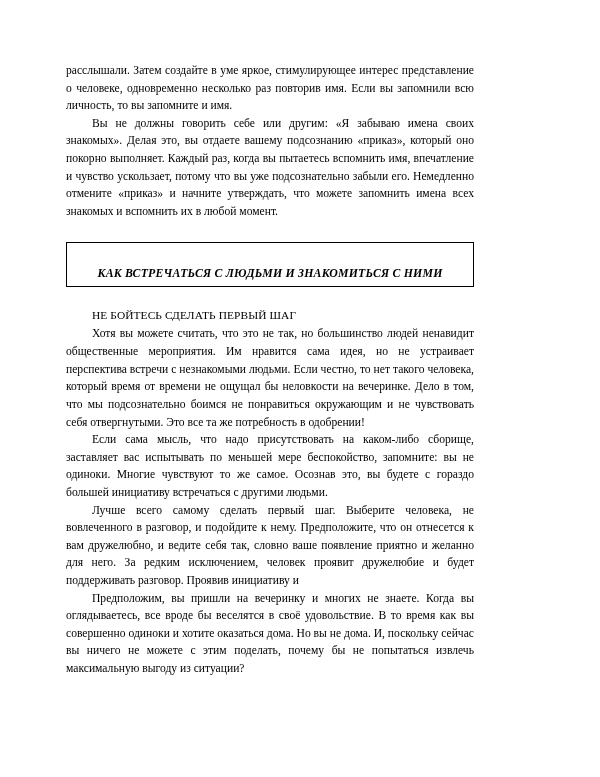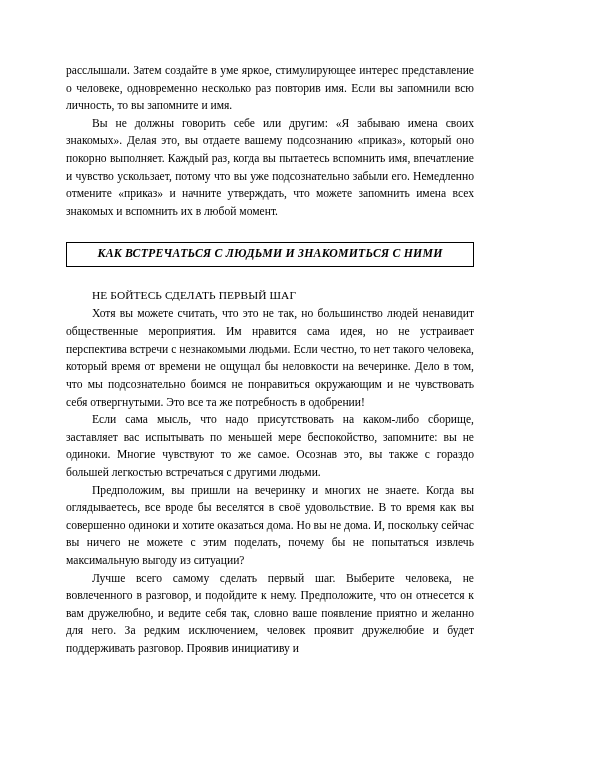--- a/index.html
+++ b/index.html
@@ -28,21 +28,21 @@
     text-align: justify;
     text-indent: 26px;
     hyphens: none;
   }
   .para.noindent {
     text-indent: 0;
   }
   .section-banner {
     margin: 22px 0 22px 0;
     border: 1.4px solid #000000;
-    padding: 0 0 5px 0;
+    padding: 20px 0 5px 0;
     text-align: center;
     background: #ffffff;
   }
   .section-banner .banner-text {
     font-family: "Liberation Serif", serif;
     font-weight: bold;
     font-style: italic;
     font-size: 11.8px;
     letter-spacing: 0.2px;
   }
@@ -62,17 +62,17 @@
   <p class="para noindent">расслышали. Затем создайте в уме яркое, стимулирующее интерес представление о человеке, одновременно несколько раз повторив имя. Если вы запомнили всю личность, то вы запомните и имя.</p>
   <p class="para">Вы не должны говорить себе или другим: «Я забываю имена своих знакомых». Делая это, вы отдаете вашему подсознанию «приказ», который оно покорно выполняет. Каждый раз, когда вы пытаетесь вспомнить имя, впечатление и чувство ускользает, потому что вы уже подсознательно забыли его. Немедленно отмените «приказ» и начните утверждать, что можете запомнить имена всех знакомых и вспомнить их в любой момент.</p>
 
   <div class="section-banner">
     <span class="banner-text">КАК ВСТРЕЧАТЬСЯ С ЛЮДЬМИ И ЗНАКОМИТЬСЯ С НИМИ</span>
   </div>
 
   <p class="subhead">НЕ БОЙТЕСЬ СДЕЛАТЬ ПЕРВЫЙ ШАГ</p>
 
   <p class="para">Хотя вы можете считать, что это не так, но большинство людей ненавидит общественные мероприятия. Им нравится сама идея, но не устраивает перспектива встречи с незнакомыми людьми. Если честно, то нет такого человека, который время от времени не ощущал бы неловкости на вечеринке. Дело в том, что мы подсознательно боимся не понравиться окружающим и не чувствовать себя отвергнутыми. Это все та же потребность в одобрении!</p>
-  <p class="para">Если сама мысль, что надо присутствовать на каком-либо сборище, заставляет вас испытывать по меньшей мере беспокойство, запомните: вы не одиноки. Многие чувствуют то же самое. Осознав это, вы также с гораздо большей легкостью встречаться с другими людьми.</p>
+  <p class="para">Если сама мысль, что надо присутствовать на каком-либо сборище, заставляет вас испытывать по меньшей мере беспокойство, запомните: вы не одиноки. Многие чувствуют то же самое. Осознав это, вы будете с гораздо большей инициативу встречаться с другими людьми.</p>
+  <p class="para">Лучше всего самому сделать первый шаг. Выберите человека, не вовлеченного в разговор, и подойдите к нему. Предположите, что он отнесется к вам дружелюбно, и ведите себя так, словно ваше появление приятно и желанно для него. За редким исключением, человек проявит дружелюбие и будет поддерживать разговор. Проявив инициативу и</p>
   <p class="para">Предположим, вы пришли на вечеринку и многих не знаете. Когда вы оглядываетесь, все вроде бы веселятся в своё удовольствие. В то время как вы совершенно одиноки и хотите оказаться дома. Но вы не дома. И, поскольку сейчас вы ничего не можете с этим поделать, почему бы не попытаться извлечь максимальную выгоду из ситуации?</p>
-  <p class="para">Лучше всего самому сделать первый шаг. Выберите человека, не вовлеченного в разговор, и подойдите к нему. Предположите, что он отнесется к вам дружелюбно, и ведите себя так, словно ваше появление приятно и желанно для него. За редким исключением, человек проявит дружелюбие и будет поддерживать разговор. Проявив инициативу и</p>
 
 </div>
 
 </body></html>

